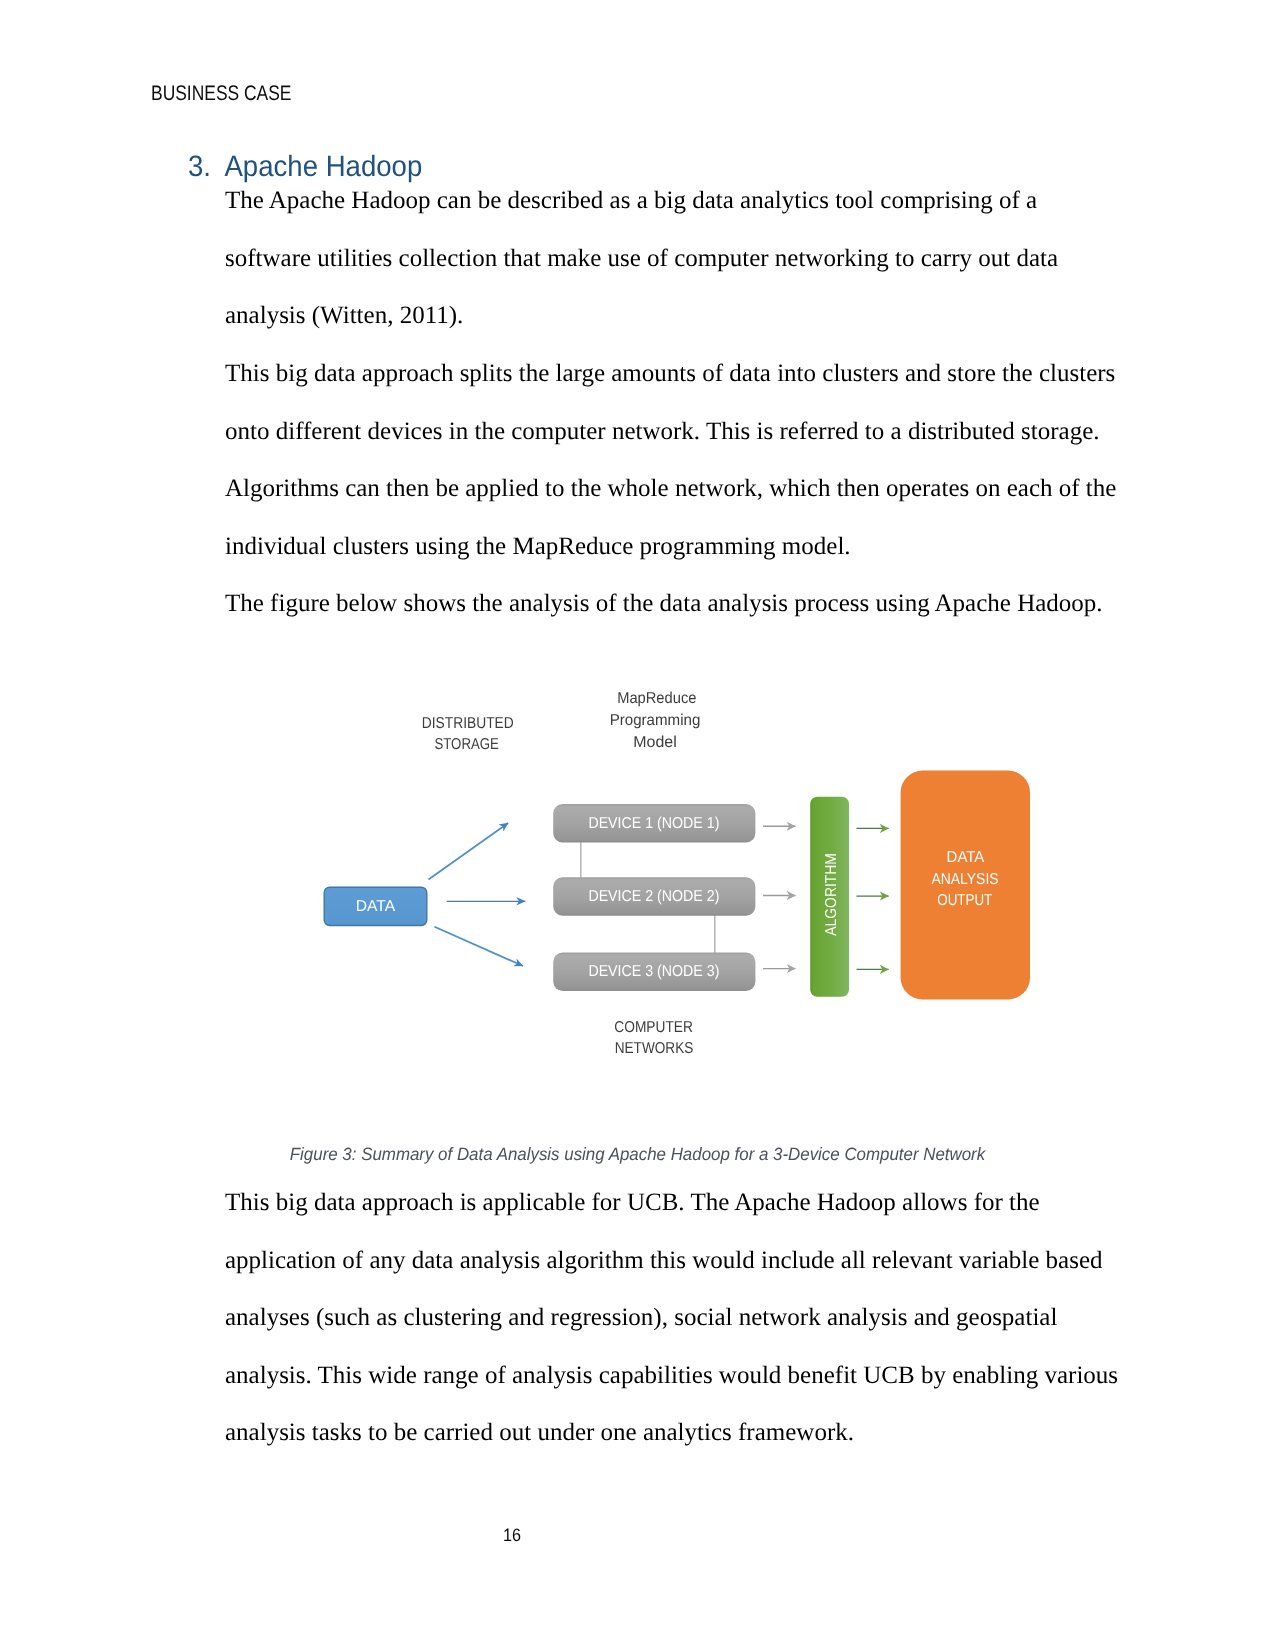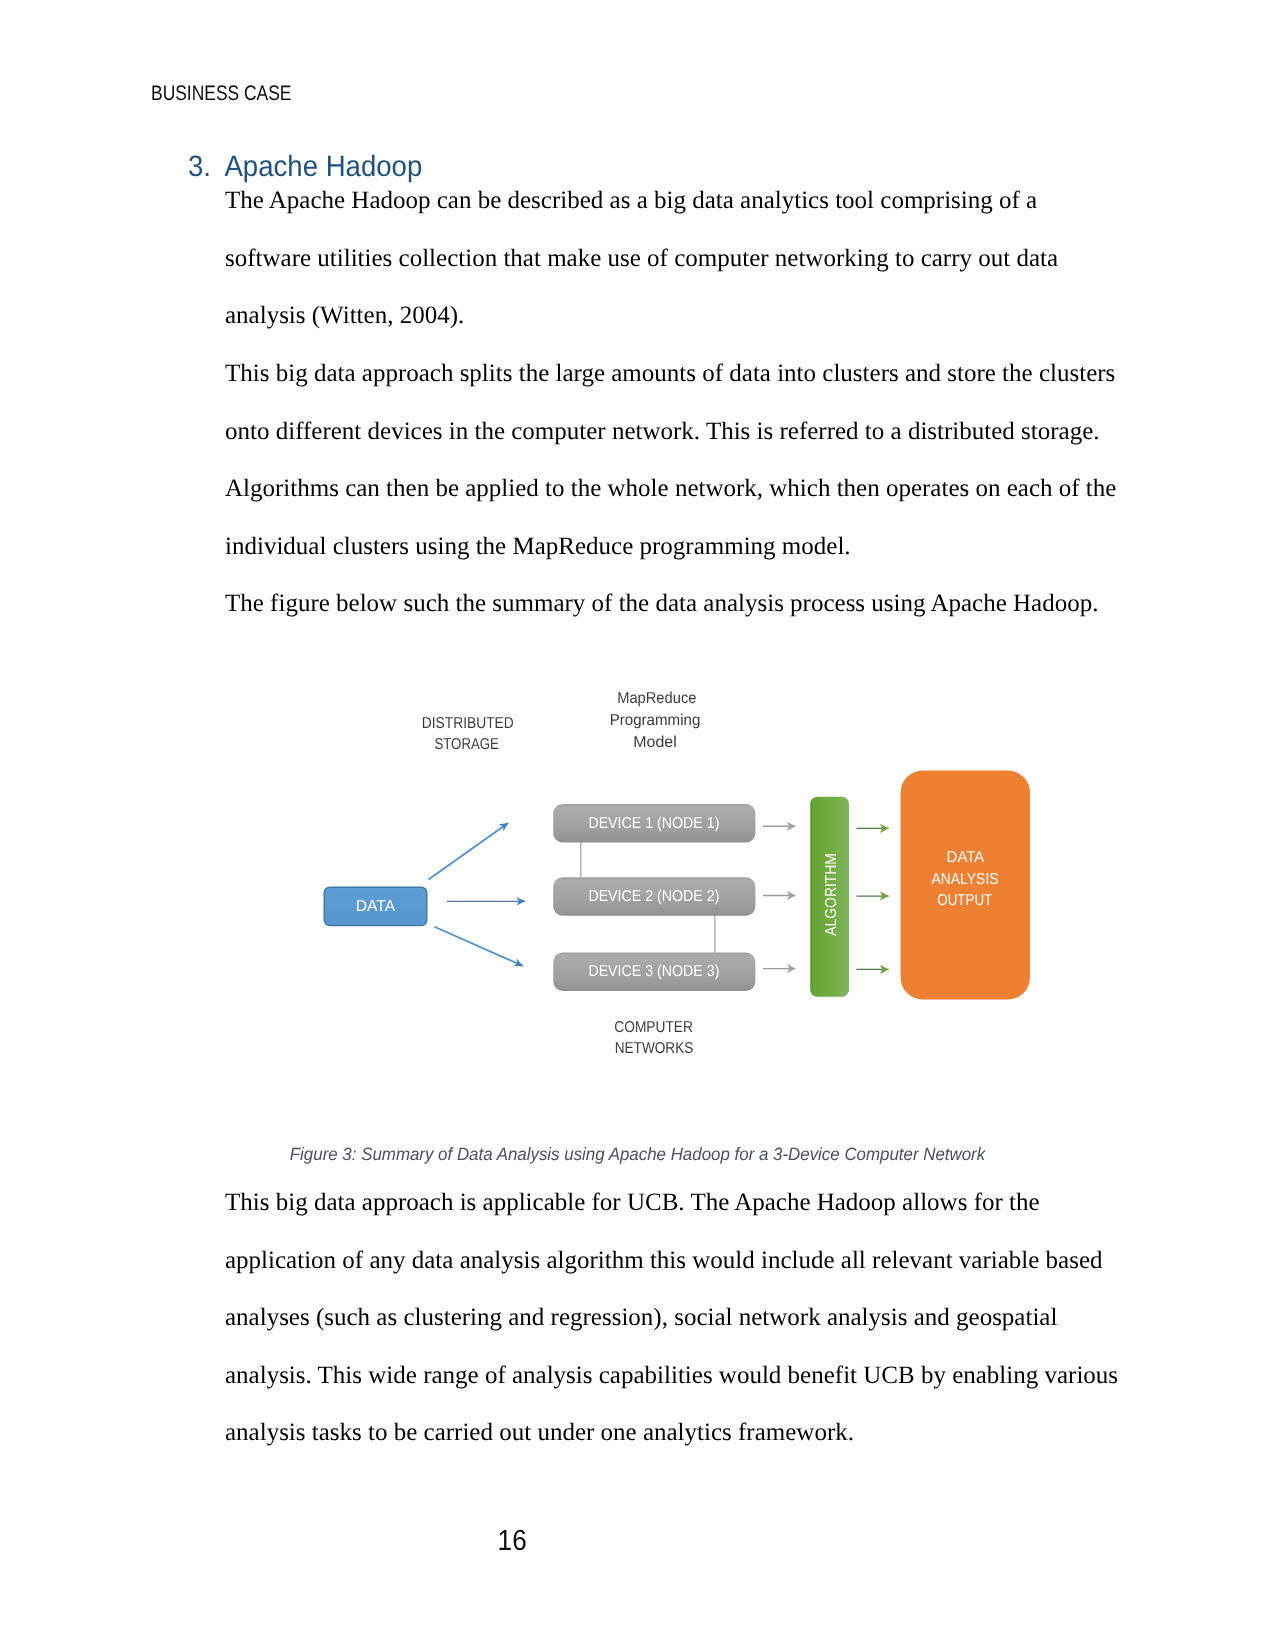--- a/index.html
+++ b/index.html
@@ -14,36 +14,36 @@
        font-size:21px;color:#0d0d0d;transform-origin:left top;transform:scaleX(0.83) translateZ(0);white-space:nowrap;}
   #heading{position:absolute;left:187.8px;top:146.3px;font-family:"Liberation Sans",sans-serif;
        font-size:29.5px;color:#21527d;white-space:nowrap;transform-origin:left top;transform:scaleX(0.935) translateZ(0);}
   #heading .num{display:inline-block;width:39px;}
   .para{position:absolute;left:225px;width:897px;font-size:25px;line-height:57.5px;color:#000;text-align:left;}
   #figwrap{position:absolute;left:0;top:0;width:1275px;height:1650px;pointer-events:none;}
   #cap{position:absolute;left:189px;top:1140px;width:897px;text-align:center;
        font-family:"Liberation Sans",sans-serif;font-style:italic;font-size:17.8px;color:#4c515a;
        transform-origin:center top;transform:scaleX(0.95) translateZ(0);}
   #pno{position:absolute;left:0;top:1521px;width:1025px;text-align:center;
-       font-family:"Liberation Sans",sans-serif;font-size:29px;color:#0d0d0d;}
+       font-family:"Liberation Sans",sans-serif;font-size:18px;color:#0d0d0d;}
   #pno span{display:inline-block;transform-origin:center;transform:scaleX(0.9) translateZ(0);}
   .dlbl{font-family:"Liberation Sans",sans-serif;font-size:15.8px;fill:#3c3c3c;}
   .boxlbl{font-family:"Liberation Sans",sans-serif;font-size:15.8px;fill:#ffffff;}
 </style>
 </head>
 <body>
 
 <div class="page">
   <div id="hdr">BUSINESS CASE</div>
   <div id="heading">
     <span class="num">3.</span><span>Apache Hadoop</span>
   </div>
-  <div class="para" style="top:168px">The Apache Hadoop can be described as a big data analytics tool comprising of a software utilities collection that make use of computer networking to carry out data analysis (Witten, 2004).</div>
+  <div class="para" style="top:168px">The Apache Hadoop can be described as a big data analytics tool comprising of a software utilities collection that make use of computer networking to carry out data analysis (Witten, 2011).</div>
   <div class="para" style="top:341px">This big data approach splits the large amounts of data into clusters and store the clusters onto different devices in the computer network. This is referred to a distributed storage. Algorithms can then be applied to the whole network, which then operates on each of the individual clusters using the MapReduce programming model.</div>
-  <div class="para" style="top:571px">The figure below such the summary of the data analysis process using Apache Hadoop.</div>
+  <div class="para" style="top:571px">The figure below shows the analysis of the data analysis process using Apache Hadoop.</div>
 
   <svg id="figwrap" style="transform:translateZ(0)" viewBox="0 0 1275 1650">
     <defs>
       <linearGradient id="gGray" x1="0" y1="0" x2="0" y2="1">
         <stop offset="0" stop-color="#9f9f9f"></stop>
         <stop offset="0.08" stop-color="#acacac"></stop>
         <stop offset="0.55" stop-color="#a2a2a2"></stop>
         <stop offset="0.92" stop-color="#959595"></stop>
         <stop offset="1" stop-color="#8d8d8d"></stop>
       </linearGradient>

